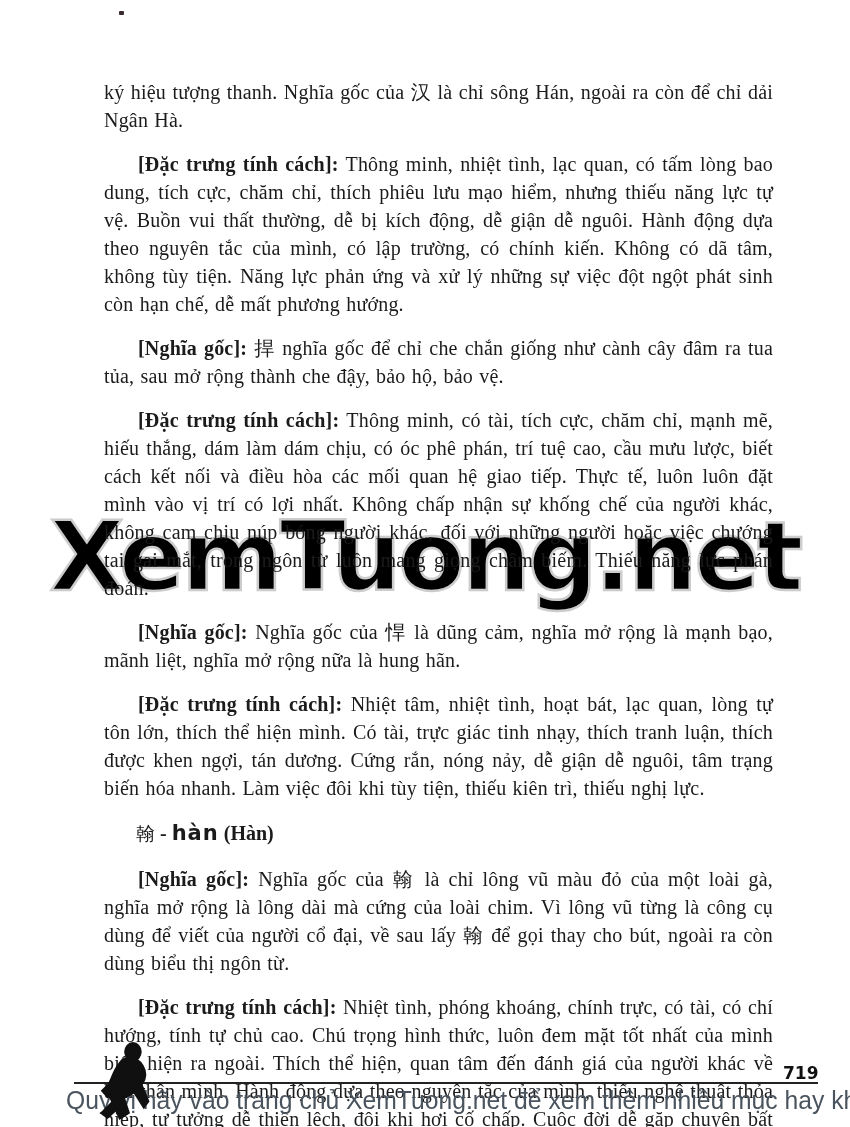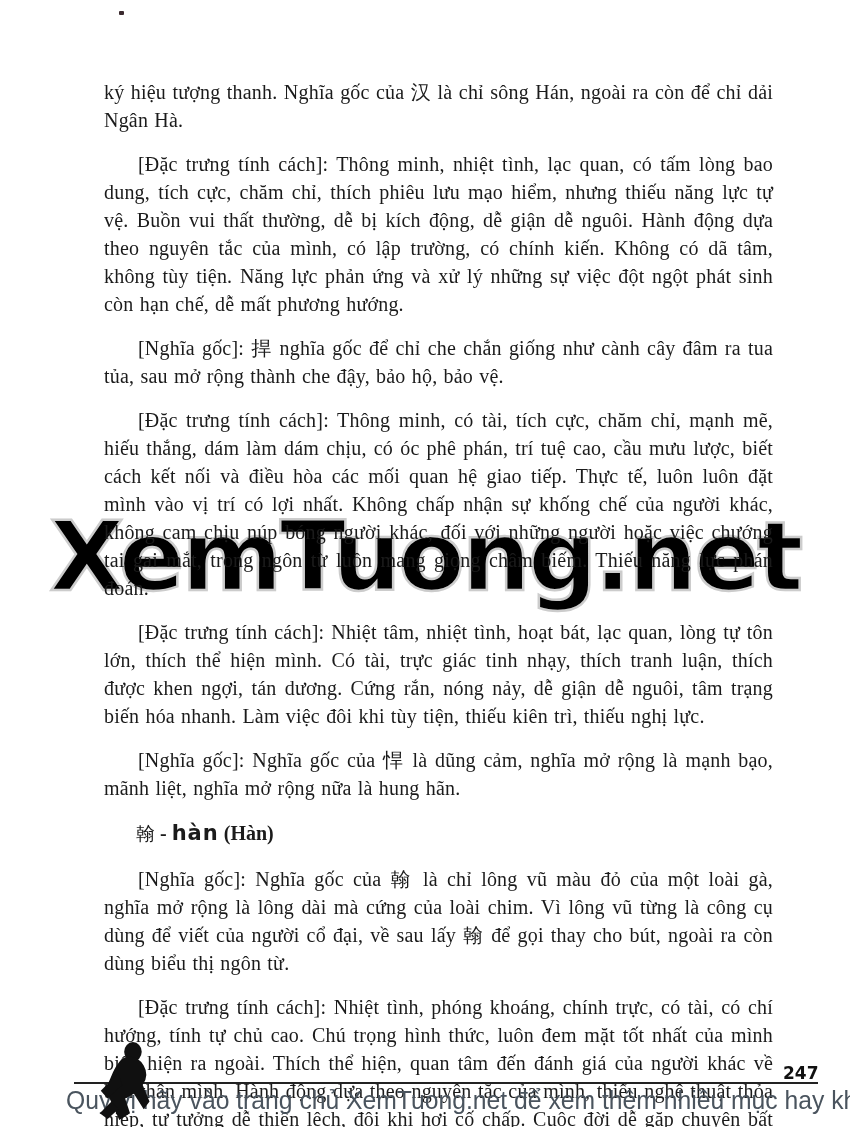--- a/index.html
+++ b/index.html
@@ -37,21 +37,21 @@
   }
   p.body {
     margin:16px;
     font-size:20px;
     line-height:28px;
     text-align:justify;
     letter-spacing:0.2px;
     word-spacing:1px;
   }
   p.indent { text-indent:34px; }
-  .lead { font-weight:normal; }
+  .lead { font-weight:bold; }
   h2.entry {
     margin:3px 0 3px 48px;
     font-size:20px;
     font-weight:bold;
     line-height:30px;
   }
   .hanzi { font-size:19px; font-weight:normal; }
   .pinyin {
     font-family:"DejaVu Sans", sans-serif;
     font-weight:bold;
@@ -100,35 +100,35 @@
     <p class="body"><span>ký hiệu tượng thanh. Nghĩa gốc của 汉 là chỉ sông Hán, ngoài ra còn để chỉ dải Ngân Hà.</span></p>
 
     <p class="body indent"><span class="lead">[Đặc trưng tính cách]:</span> <span>Thông minh, nhiệt tình, lạc quan, có tấm lòng bao dung, tích cực, chăm chỉ, thích phiêu lưu mạo hiểm, nhưng thiếu năng lực tự vệ. Buồn vui thất thường, dễ bị kích động, dễ giận dễ nguôi. Hành động dựa theo nguyên tắc của mình, có lập trường, có chính kiến. Không có dã tâm, không tùy tiện. Năng lực phản ứng và xử lý những sự việc đột ngột phát sinh còn hạn chế, dễ mất phương hướng.</span></p>
 
 
     <p class="body indent"><span class="lead">[Nghĩa gốc]:</span> <span>捍 nghĩa gốc để chỉ che chắn giống như cành cây đâm ra tua tủa, sau mở rộng thành che đậy, bảo hộ, bảo vệ.</span></p>
 
     <p class="body indent"><span class="lead">[Đặc trưng tính cách]:</span> <span>Thông minh, có tài, tích cực, chăm chỉ, mạnh mẽ, hiếu thắng, dám làm dám chịu, có óc phê phán, trí tuệ cao, cầu mưu lược, biết cách kết nối và điều hòa các mối quan hệ giao tiếp. Thực tế, luôn luôn đặt mình vào vị trí có lợi nhất. Không chấp nhận sự khống chế của người khác, không cam chịu núp bóng người khác, đối với những người hoặc việc chướng tai gai mắt, trong ngôn từ luôn mang giọng châm biếm. Thiếu năng lực phán đoán.</span></p>
 
 
+    <p class="body indent"><span class="lead">[Nghĩa gốc]:</span> <span>Nghĩa gốc của 悍 là dũng cảm, nghĩa mở rộng là mạnh bạo, mãnh liệt, nghĩa mở rộng nữa là hung hãn.</span></p>
+
     <p class="body indent"><span class="lead">[Đặc trưng tính cách]:</span> <span>Nhiệt tâm, nhiệt tình, hoạt bát, lạc quan, lòng tự tôn lớn, thích thể hiện mình. Có tài, trực giác tinh nhạy, thích tranh luận, thích được khen ngợi, tán dương. Cứng rắn, nóng nảy, dễ giận dễ nguôi, tâm trạng biến hóa nhanh. Làm việc đôi khi tùy tiện, thiếu kiên trì, thiếu nghị lực.</span></p>
-
-    <p class="body indent"><span class="lead">[Nghĩa gốc]:</span> <span>Nghĩa gốc của 悍 là dũng cảm, nghĩa mở rộng là mạnh bạo, mãnh liệt, nghĩa mở rộng nữa là hung hãn.</span></p>
 
     <h2 class="entry"><span class="hanzi">翰</span> <span>-</span> <span class="pinyin">hàn</span> <span class="reading">(Hàn)</span></h2>
 
     <p class="body indent"><span class="lead">[Nghĩa gốc]:</span> <span>Nghĩa gốc của 翰 là chỉ lông vũ màu đỏ của một loài gà, nghĩa mở rộng là lông dài mà cứng của loài chim. Vì lông vũ từng là công cụ dùng để viết của người cổ đại, về sau lấy 翰 để gọi thay cho bút, ngoài ra còn dùng biểu thị ngôn từ.</span></p>
 
     <p class="body indent"><span class="lead">[Đặc trưng tính cách]:</span> <span>Nhiệt tình, phóng khoáng, chính trực, có tài, có chí hướng, tính tự chủ cao. Chú trọng hình thức, luôn đem mặt tốt nhất của mình biểu hiện ra ngoài. Thích thể hiện, quan tâm đến đánh giá của người khác về bản thân mình. Hành động dựa theo nguyên tắc của mình, thiếu nghệ thuật thỏa hiệp, tư tưởng dễ thiên lệch, đôi khi hơi cố chấp. Cuộc đời dễ gặp chuyện bất trắc hoặc đối mặt với những quyết định khó khăn.</span></p>
 
   </div>
 
   <div class="footer-rule"></div>
 
-  <div class="page-num">247</div>
+  <div class="page-num">719</div>
 
   <svg class="figure" viewBox="0 0 80 84" xmlns="http://www.w3.org/2000/svg">
     <ellipse cx="42" cy="11" rx="9" ry="10" fill="#101010"></ellipse>
     <path d="M31 18 Q45 12 53 25 Q59 35 52 45 L59 62 L53 70 L43 54 L34 59 L39 74 L28 81 L19 61 Q12 50 19 38 Q24 25 31 18 Z" fill="#101010"></path>
     <path d="M27 33 L9 51 L16 59 L31 45 Z" fill="#101010"></path>
     <path d="M20 62 L8 74 L16 80 L27 70 Z" fill="#101010"></path>
   </svg>
 
   <div class="footer-text">Quý vị hãy vào trang chủ XemTuong.net để xem thêm nhiều mục hay khác</div>
 

